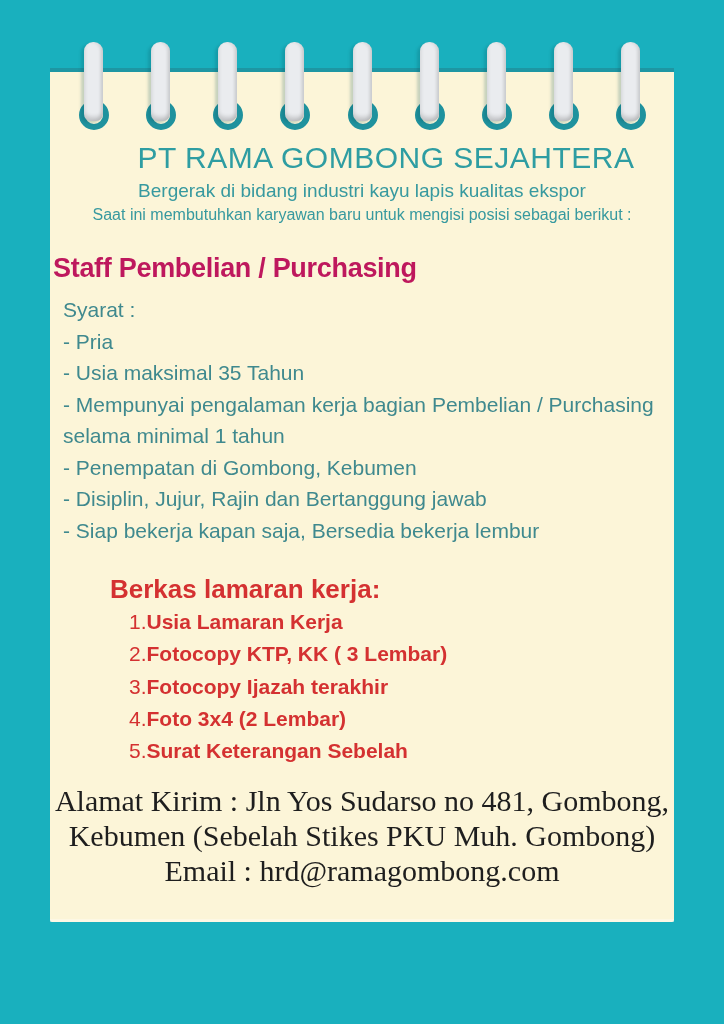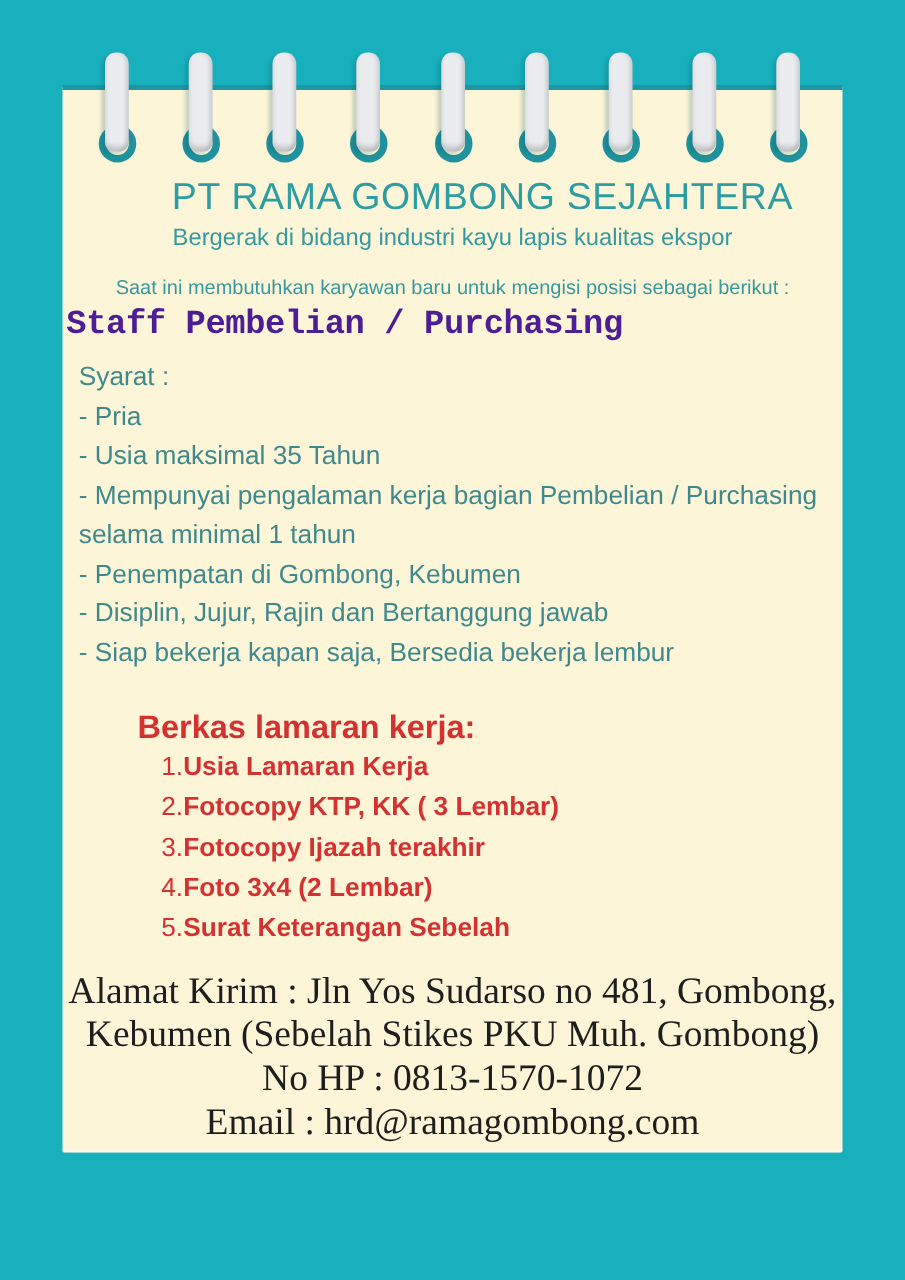--- a/index.html
+++ b/index.html
@@ -41,27 +41,27 @@
   }
   .ring-unit:nth-child(1){left:25px}  .ring-unit:nth-child(2){left:92px}
   .ring-unit:nth-child(3){left:159px} .ring-unit:nth-child(4){left:226px}
   .ring-unit:nth-child(5){left:294px} .ring-unit:nth-child(6){left:361px}
   .ring-unit:nth-child(7){left:428px} .ring-unit:nth-child(8){left:495px}
   .ring-unit:nth-child(9){left:562px}
   
   .header{ margin-top:72px; text-align:center; color:#2E9DA2; }
   .company{ font-size:30px; font-weight:400; letter-spacing:0.5px; line-height:36px; color:#2E9DA2;padding-left:48px; }
   .tagline{ font-size:19px; line-height:26px; margin-top:2px; color:#37999F; }
-  .intro  { font-size:16px; line-height:22px; color:#37999F;margin-top:16px; }
+  .intro  { font-size:16px; line-height:22px; color:#37999F; }
   
   .job-title{
-    margin:0 0 0 3px;
-    font-family:Liberation Mono, monospace;
+    margin:24px 0 0 3px;
+    font-family:Liberation Sans, sans-serif;
     font-weight:bold; font-size:27px; line-height:36px;
-    letter-spacing:-0.3px; color:#4c1d95;
+    letter-spacing:-0.3px; color:#be185d;
   }
   
   .requirements{ margin:8px 0 0 13px; color:#3F898E; font-size:21px; }
   .requirements .line{ line-height:31.5px; white-space:nowrap; }
   
   .documents{ margin:28px 0 0 60px; color:#D43131; }
   .doc-heading{ font-size:26px; font-weight:bold; line-height:30px; }
   .doc-items{ margin:2px 0 0 19px; }
   .doc-item{ line-height:32.3px; font-size:21px; white-space:nowrap; }
   .doc-item .num{ font-weight:normal; }
@@ -142,17 +142,16 @@
       <div class="doc-item"><span class="num">2.</span><span class="txt">Fotocopy KTP, KK ( 3 Lembar)</span></div>
       <div class="doc-item"><span class="num">3.</span><span class="txt">Fotocopy Ijazah terakhir</span></div>
       <div class="doc-item"><span class="num">4.</span><span class="txt">Foto 3x4 (2 Lembar)</span></div>
       <div class="doc-item"><span class="num">5.</span><span class="txt">Surat Keterangan Sebelah</span></div>
     </div>
   </div>
 
   <div class="contact">
     <div>Alamat Kirim : Jln Yos Sudarso no 481, Gombong,</div>
     <div>Kebumen (Sebelah Stikes PKU Muh. Gombong)</div>
-    <div>No HP : 0813-1570-1072</div>
     <div>Email : hrd@ramagombong.com</div>
   </div>
 
 </div>
 
 </body></html>

